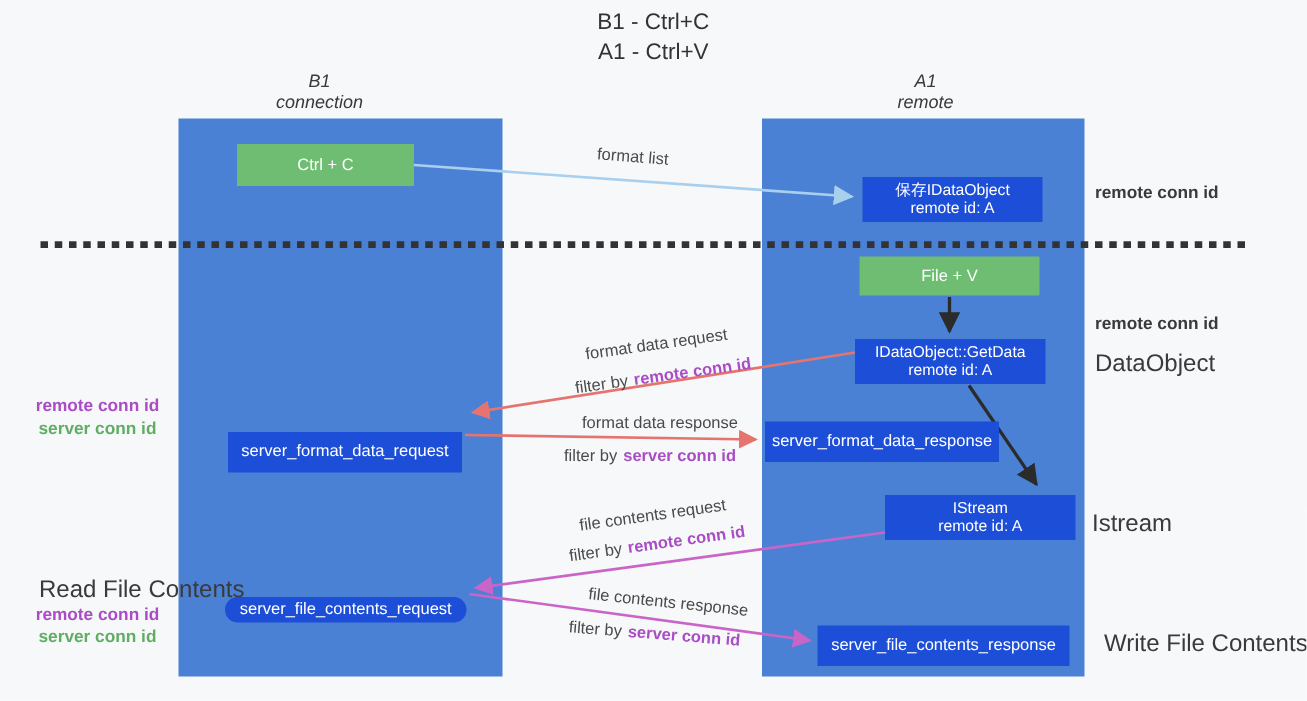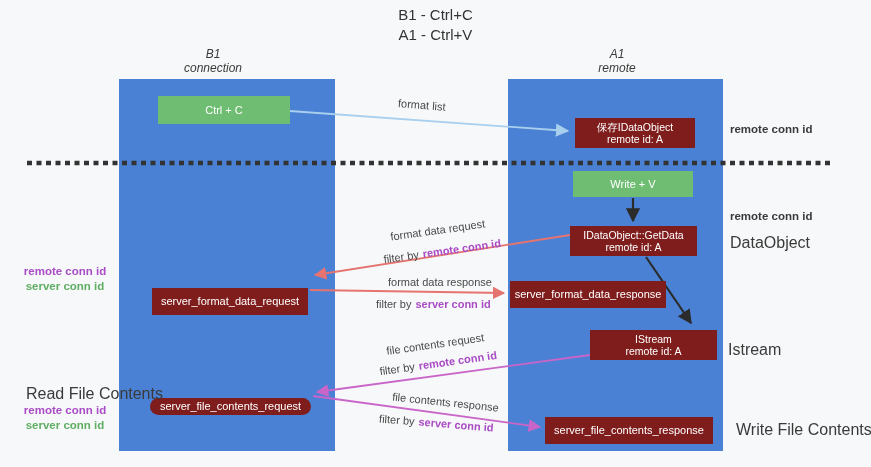--- a/index.html
+++ b/index.html
@@ -17,21 +17,21 @@
   .col{position:absolute;top:79px;height:372px;background:#4a81d4;z-index:1;}
   .col.left{left:119px;width:216px;}
   .col.right{left:508px;width:215px;}
 
   svg.overlay{position:absolute;left:0;top:0;z-index:2;}
 
   .box{position:absolute;display:flex;flex-direction:column;align-items:center;
        justify-content:center;color:#fff;text-align:center;z-index:3;
        font-size:11px;line-height:13px;}
   .box.small{font-size:10.5px;line-height:12.5px;}
-  .box.orange{background:#7f1d1d;}
+  .box.orange{background:#1d4ed8;}
   .box.green{background:#6ebd72;}
 
   .lbl{position:absolute;z-index:4;white-space:nowrap;font-size:11px;color:#4a4a4a;}
   .lbl .fl-prefix{margin-right:4px;}
   .id-purple{color:#a94cc5;font-weight:bold;}
   .id-green{color:#5fae63;font-weight:bold;}
   .side{position:absolute;z-index:4;white-space:nowrap;font-size:16px;color:#3a3a3a;}
   .side-group{position:absolute;z-index:4;width:110px;text-align:center;
               font-size:11.5px;font-weight:bold;line-height:15px;}
 </style>
@@ -83,28 +83,28 @@
 
     <line x1="570" y1="235" x2="315" y2="275" stroke="#e57470" stroke-width="1.8" marker-end="url(#m-red)"></line>
 
     <line x1="310" y1="290" x2="504" y2="293" stroke="#e57470" stroke-width="1.8" marker-end="url(#m-red)"></line>
 
     <line x1="590" y1="355" x2="317" y2="392" stroke="#c965c9" stroke-width="1.8" marker-end="url(#m-mag)"></line>
 
     <line x1="313" y1="396" x2="540" y2="427" stroke="#c965c9" stroke-width="1.8" marker-end="url(#m-mag)"></line>
   </svg>
 
-  <div class="box green" style="left:158px;top:96px;width:132px;height:28px;">Ctrl + C</div>
+  <div class="box green" style="left:158px;top:96px;width:118px;height:28px;">Ctrl + C</div>
 
   <div class="box orange small" style="left:575px;top:118px;width:120px;height:30px;">
     <div>保存IDataObject</div>
     <div>remote id: A</div>
   </div>
 
-  <div class="box green" style="left:573px;top:171px;width:120px;height:26px;">Write + V</div>
+  <div class="box green" style="left:573px;top:171px;width:120px;height:26px;">File + V</div>
 
   <div class="box orange small" style="left:570px;top:226px;width:127px;height:30px;">
     <div>IDataObject::GetData</div>
     <div>remote id: A</div>
   </div>
 
   <div class="box orange" style="left:152px;top:268px;width:156px;height:27px;margin-top:20px;">server_format_data_request</div>
 
   <div class="box orange" style="left:510px;top:281px;width:156px;height:27px;">server_format_data_response</div>
 

